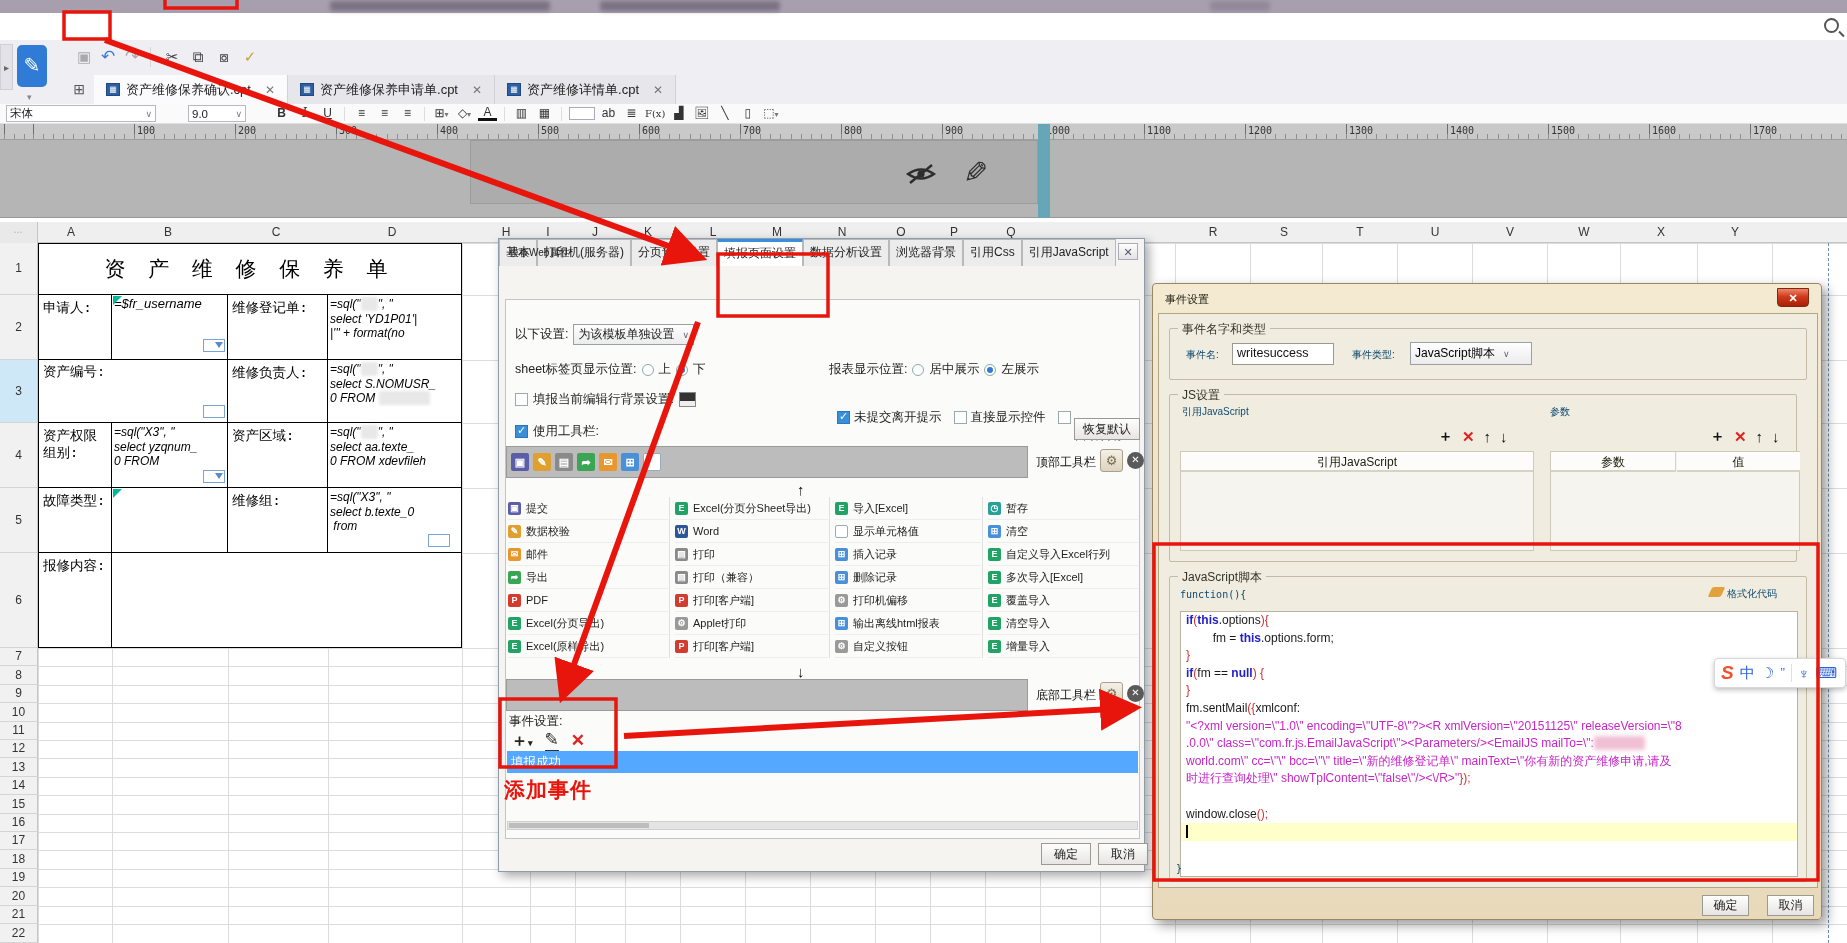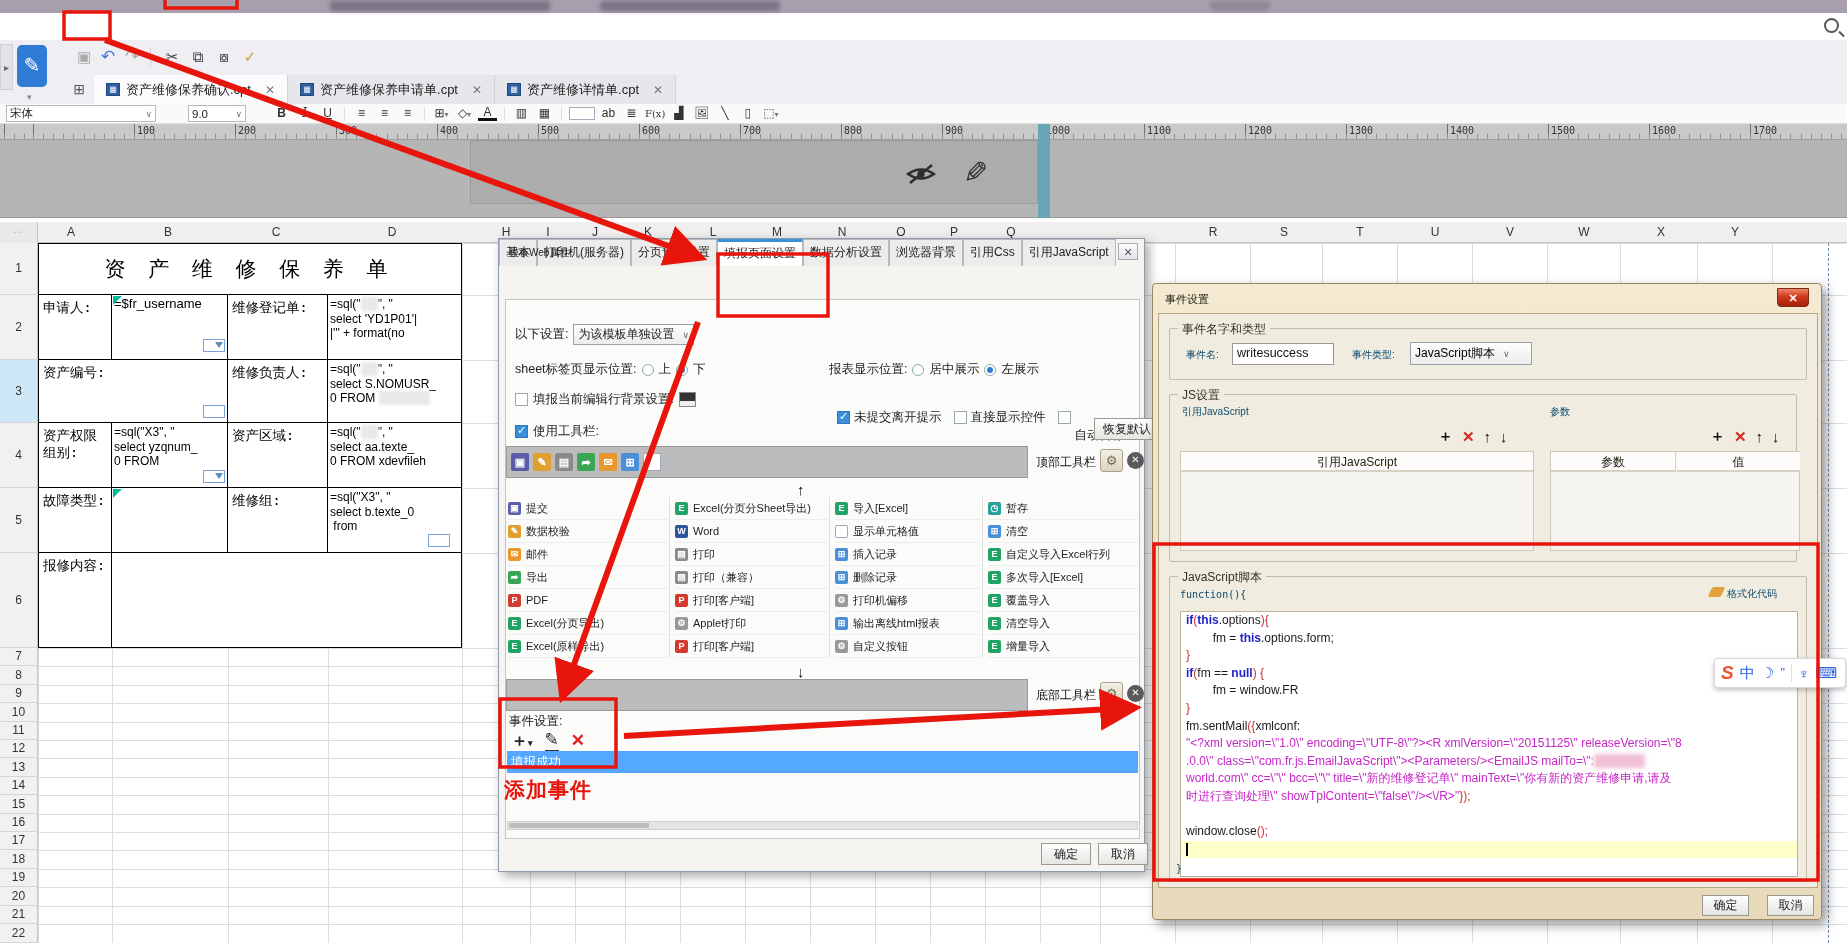--- a/index.html
+++ b/index.html
@@ -49,21 +49,21 @@
   .col-letter{position:absolute;top:3px;font-size:12px;color:#333;transform:translateX(-50%);}
   #corner{left:0;top:0;width:38px;height:21px;background:#e9e9e9;border-right:1px solid #c5c5c5;color:#9a9a9a;font-size:9px;text-align:center;line-height:20px;letter-spacing:1px;}
   .rownum-cell{left:0;width:38px;background:#f1f1f1;border-right:1px solid #c5c5c5;border-bottom:1px solid #d5d5d5;font-size:12px;color:#333;text-align:center;}
   .rownum-cell.sel{background:#cfe8f8;}
   .vline{top:21px;width:1px;height:700px;background:#dcdcdc;}
   .hline{left:38px;width:1809px;height:1px;background:#dcdcdc;}
   .dashdot{top:21px;width:0;height:700px;border-left:1px dashed #6a8caf;}
   .form-cell{background:#fff;border-right:1px solid #000;border-bottom:1px solid #000;font-family:"DejaVu Sans Mono",monospace;color:#000;overflow:hidden;}
   .form-title{display:flex;align-items:center;justify-content:center;font-size:21px;letter-spacing:8px;font-family:"DejaVu Serif",serif;}
   .label-cell{font-size:13.5px;padding:4px 2px 0 4px;line-height:17px;}
-  .formula-cell{font-size:12px;line-height:14.5px;padding:2px 0 0 2px;white-space:pre;}
+  .formula-cell{font-size:12px;line-height:14.5px;padding:2px 0 0 2px;white-space:pre;font-style:italic;}
   .blur{color:transparent;background:#e8e8e8;filter:blur(1.5px);border-radius:2px;}
   .blurp{color:transparent;background:#f0bfd4;filter:blur(2px);border-radius:2px;}
   .chip{position:absolute;width:22px;height:13px;background:#fff;border:1px solid #7aa4d8;}
   .chip.dd:after{content:"";position:absolute;right:1px;top:2px;border:4px solid transparent;border-top:6px solid #5b8ac6;}
   .tri{position:absolute;width:0;height:0;border-top:9px solid #00b89c;border-right:9px solid transparent;}
   
   #dlg1{left:498px;top:238px;width:647px;height:634px;background:#f5f4f1;border:1px solid #8e9bab;box-shadow:4px 4px 10px rgba(0,0,0,.35);}
   #dlg1 .dtitle{left:10px;top:7px;font-size:10px;color:#222;}
   #dlg1 .dclose{right:6px;top:4px;width:20px;height:17px;border:1px solid #aab;background:linear-gradient(#fdfdfd,#e3e3e6);text-align:center;font-size:11px;line-height:16px;color:#556;}
   #dlg1-tabs{left:6px;top:34px;height:27px;display:flex;}
@@ -309,21 +309,21 @@
         <div class="hline abs" style="top: 684px;"></div>
         <div class="hline abs" style="top: 702px;"></div>
       </div>
     <div id="rownums"></div>
     <div id="formlayer" class="abs" style="left:0;top:0;">
         <div class="form-cell abs form-title" style="left: 38px; top: 21px; width: 424px; height: 52px; border-top: 1px solid rgb(0, 0, 0); border-left: 1px solid rgb(0, 0, 0);">资 产 维 修 保 养 单</div>
         <div class="form-cell abs label-cell" style="left: 38px; top: 73px; width: 74px; height: 65px; border-left: 1px solid rgb(0, 0, 0);">申请人:</div>
         <div class="form-cell abs formula-cell" style="left: 112px; top: 73px; width: 116px; height: 65px;"><div style="font-size: 13px;"><span>=$fr_username</span></div></div>
         <div class="form-cell abs label-cell" style="left: 228px; top: 73px; width: 100px; height: 65px;">维修登记单:</div>
         <div class="form-cell abs formula-cell" style="left: 328px; top: 73px; width: 134px; height: 65px;"><div><span>=sql("</span><span class="blur">██</span><span>", "</span></div><div><span>select 'YD1P01'|</span></div><div><span>|'" + format(no</span></div></div>
-        <div class="form-cell abs label-cell" style="left: 38px; top: 138px; width: 92px; height: 63px; border-left: 1px solid rgb(0, 0, 0);">资产编号:</div>
+        <div class="form-cell abs label-cell" style="left: 38px; top: 138px; width: 92px; height: 63px; border-left: 1px solid rgb(0, 0, 0); font-family: Liberation Mono, monospace;">资产编号:</div>
         <div class="form-cell abs formula-cell" style="left: 112px; top: 138px; width: 116px; height: 63px;"></div>
         <div class="form-cell abs label-cell" style="left: 228px; top: 138px; width: 100px; height: 63px;">维修负责人:</div>
         <div class="form-cell abs formula-cell" style="left: 328px; top: 138px; width: 134px; height: 63px;"><div><span>=sql("</span><span class="blur">██</span><span>", "</span></div><div><span>select S.NOMUSR_</span></div><div><span>0 FROM </span><span class="blur">██████</span></div></div>
         <div class="form-cell abs label-cell" style="left: 38px; top: 201px; width: 74px; height: 65px; border-left: 1px solid rgb(0, 0, 0);">资产权限组别:</div>
         <div class="form-cell abs formula-cell" style="left: 112px; top: 201px; width: 116px; height: 65px;"><div><span>=sql("X3", "</span></div><div><span>select yzqnum_</span></div><div><span>0 FROM</span></div></div>
         <div class="form-cell abs label-cell" style="left: 228px; top: 201px; width: 100px; height: 65px;">资产区域:</div>
         <div class="form-cell abs formula-cell" style="left: 328px; top: 201px; width: 134px; height: 65px;"><div><span>=sql("</span><span class="blur">██</span><span>", "</span></div><div><span>select aa.texte_</span></div><div><span>0 FROM xdevfileh</span></div></div>
         <div class="form-cell abs label-cell" style="left: 38px; top: 266px; width: 74px; height: 65px; border-left: 1px solid rgb(0, 0, 0);">故障类型:</div>
         <div class="form-cell abs formula-cell" style="left: 112px; top: 266px; width: 116px; height: 65px;"></div>
         <div class="form-cell abs label-cell" style="left: 228px; top: 266px; width: 100px; height: 65px;">维修组:</div>
@@ -408,21 +408,21 @@
         <div style="margin-right: 8px;">未提交离开提示</div>
         <div class="cb"></div>
         <div style="margin-right: 8px;">直接显示控件</div>
         <div class="cb"></div>
         <div style="margin-right: 8px; margin-top: 36px;">自动暂存</div>
       </div>
     <div class="frow" style="left:16px;top:184px;">
       <span class="cb on"></span>
       <span>使用工具栏:</span>
     </div>
-    <div class="pushbtn" style="left:575px;top:179px;width:66px;height:22px;line-height:20px;margin-left:20px;">恢复默认</div>
+    <div class="pushbtn" style="left:575px;top:179px;width:66px;height:22px;line-height:20px;">恢复默认</div>
 
     <div class="strip" style="top:207px;" id="topstrip">
         <div class="mini-icon ic-floppy">▣</div>
         <div class="mini-icon ic-brush">✎</div>
         <div class="mini-icon ic-printer">▤</div>
         <div class="mini-icon ic-export">➦</div>
         <div class="mini-icon ic-mail">✉</div>
         <div class="mini-icon ic-blue">⊞</div>
         <div class="mini-icon ic-white"></div>
       </div>
@@ -612,21 +612,20 @@
 
       <div class="grp" style="left:10px;top:262px;width:638px;height:306px;">
         <span class="grp-label">JavaScript脚本</span>
         <span class="lbl" style="left:10px;top:12px;font-family:'DejaVu Sans Mono',monospace;">function(){</span>
         <span class="lbl" style="left:540px;top:10px;"><span class="fmt-brush"></span><span>格式化代码</span></span>
         <div class="codebox" style="left:10px;top:34px;width:618px;height:266px;" id="codebox">
             <div class="codeline"><span class="ck">if</span><span class="cr">(</span><span class="ck">this</span><span class="cp">.options</span><span class="cr">){</span></div>
             <div class="codeline"><span class="cp">        fm = </span><span class="ck">this</span><span class="cp">.options.form;</span></div>
             <div class="codeline"><span class="cr">}</span></div>
             <div class="codeline"><span class="ck">if</span><span class="cr">(</span><span class="cp">fm == </span><span class="ck">null</span><span class="cr">)</span><span class="cp"> </span><span class="cr">{</span></div>
-            <div class="codeline"><span class="cp">        fm = window.FR</span></div>
             <div class="codeline"><span class="cr">}</span></div>
             <div class="codeline"><span class="cp">fm.sentMail</span><span class="cr">({</span><span class="cp">xmlconf:</span></div>
             <div class="codeline"><span class="cs">"&lt;?xml version=\"1.0\" encoding=\"UTF-8\"?&gt;&lt;R xmlVersion=\"20151125\" releaseVersion=\"8</span></div>
             <div class="codeline"><span class="cs">.0.0\" class=\"com.fr.js.EmailJavaScript\"&gt;&lt;Parameters/&gt;&lt;EmailJS mailTo=\":</span><span class="blurp">██████</span></div>
             <div class="codeline"><span class="cs">world.com\" cc=\"\" bcc=\"\" title=\"新的维修登记单\" mainText=\"你有新的资产维修申请,请及</span></div>
             <div class="codeline"><span class="cs">时进行查询处理\" showTplContent=\"false\"/&gt;&lt;\/R&gt;"</span><span class="cr">});</span></div>
             <div class="codeline"><span class="cp"></span></div>
             <div class="codeline"><span class="cp">window.close</span><span class="cr">();</span></div>
             <div class="codeline cursor"></div>
           </div>

